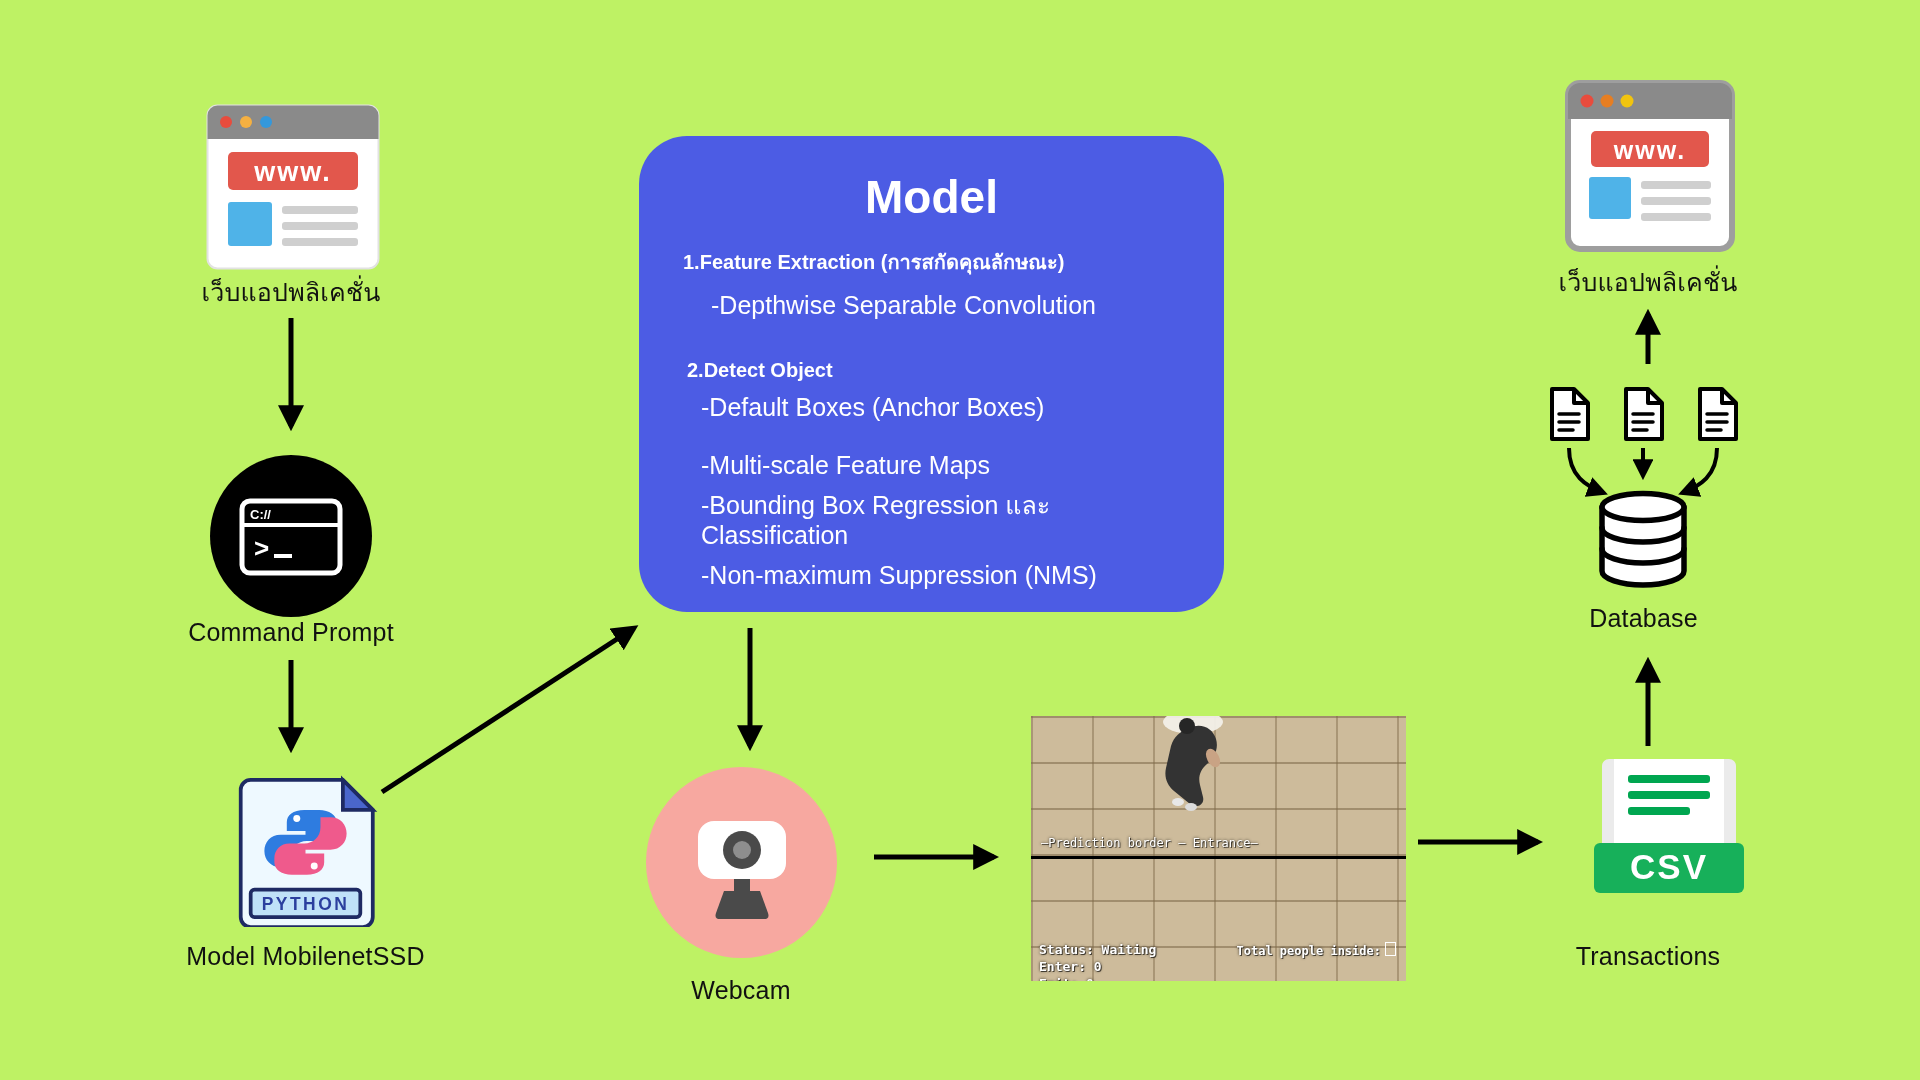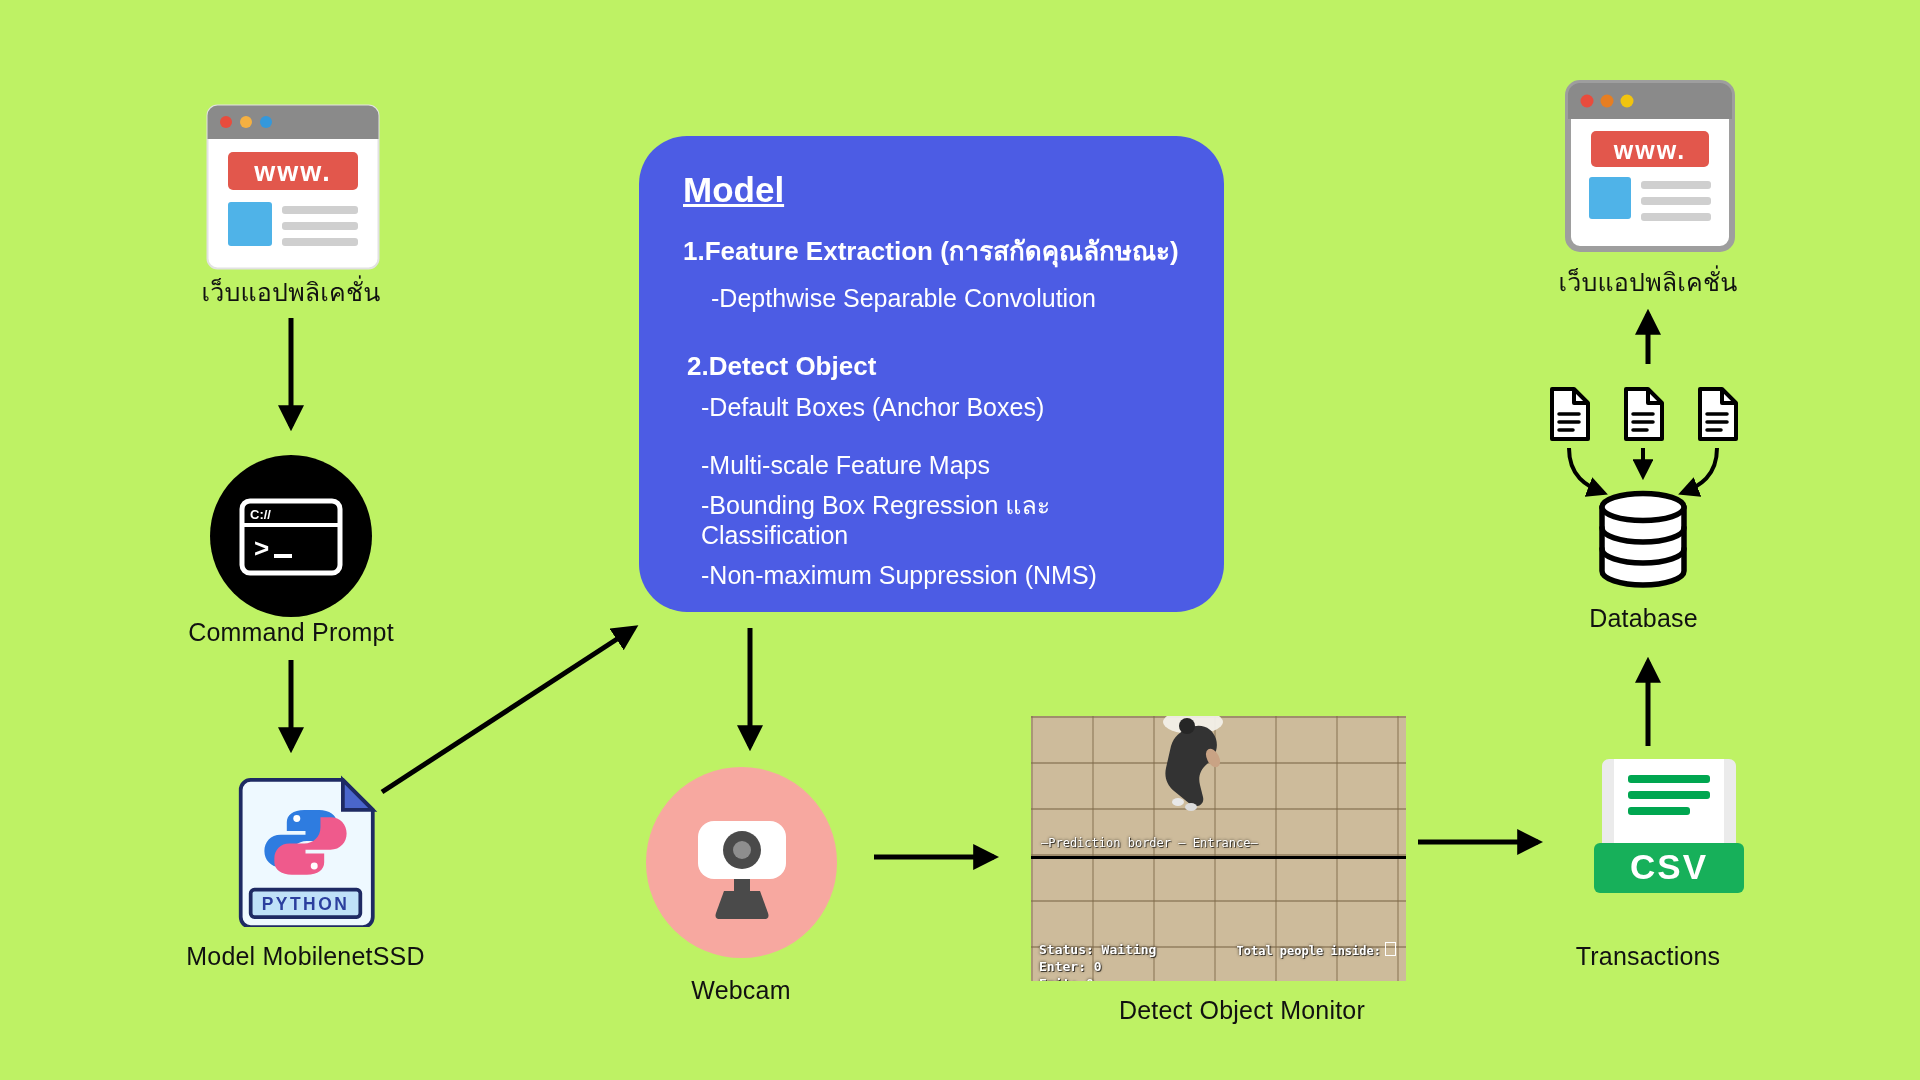--- a/index.html
+++ b/index.html
@@ -23,23 +23,23 @@
     position:absolute; left:210px; top:455px; width:162px; height:162px;
     background:#000; border-radius:50%;
   }
 
   
   .model-box {
     position:absolute; left:639px; top:136px; width:585px; height:476px;
     background:#4C5CE4; border-radius:48px; color:#fff;
     padding:28px 44px; box-sizing:border-box;
   }
-  .model-box h2 { margin:6px 0 26px; text-align:left; font-size:35px; font-weight:bold;text-decoration:underline; }
+  .model-box h2 { margin:6px 0 26px; text-align:center; font-size:46px; font-weight:bold; }
   .model-box .ln { margin:0; font-size:25px; line-height:1.2; }
-  .model-box .b { font-weight:bold; font-size:26px; }
+  .model-box .b { font-weight:bold; font-size:20px; }
   .model-box .i1 { padding-left:28px; margin-top:16px; }
   .model-box .i2 { padding-left:18px; margin-top:10px; }
   .model-box .gap  { margin-top:38px; padding-left:4px; }
   .model-box .gap2 { margin-top:28px; }
 
   
   .webcam-circle { position:absolute; left:646px; top:767px; width:191px; height:191px; }
 
   
   .monitor {
@@ -183,21 +183,20 @@
     </svg>
     <div class="mono pred-text">—Prediction border — Entrance—</div>
     <div class="pred-line"></div>
     <div class="mono status">Status: Waiting</div>
     <div class="mono enter">Enter: 0</div>
     <div class="mono exit">Exit: 0</div>
     <div class="mono total">
       <span>Total people inside:</span><span class="glyph-box"></span>
     </div>
   </div>
-  <div class="node-label" style="left:1057px; top:996px; width:370px;">Detect Object Monitor</div>
 
   <div class="icon-box" style="left:1594px; top:759px; width:150px; height:156px;">
     <svg viewBox="0 0 150 156" width="150" height="156">
       <rect x="8" y="0" width="134" height="130" rx="7" fill="#ebebeb"></rect>
       <rect x="20" y="0" width="110" height="130" fill="#fff"></rect>
       <rect x="34" y="16" width="82" height="8" rx="3" fill="#00a650"></rect>
       <rect x="34" y="32" width="82" height="8" rx="3" fill="#00a650"></rect>
       <rect x="34" y="48" width="62" height="8" rx="3" fill="#00a650"></rect>
       <rect x="0" y="84" width="150" height="50" rx="6" fill="#17B05A"></rect>
       <text x="75" y="120" text-anchor="middle" font-size="35" font-weight="bold" fill="#fff" letter-spacing="2">CSV</text>

